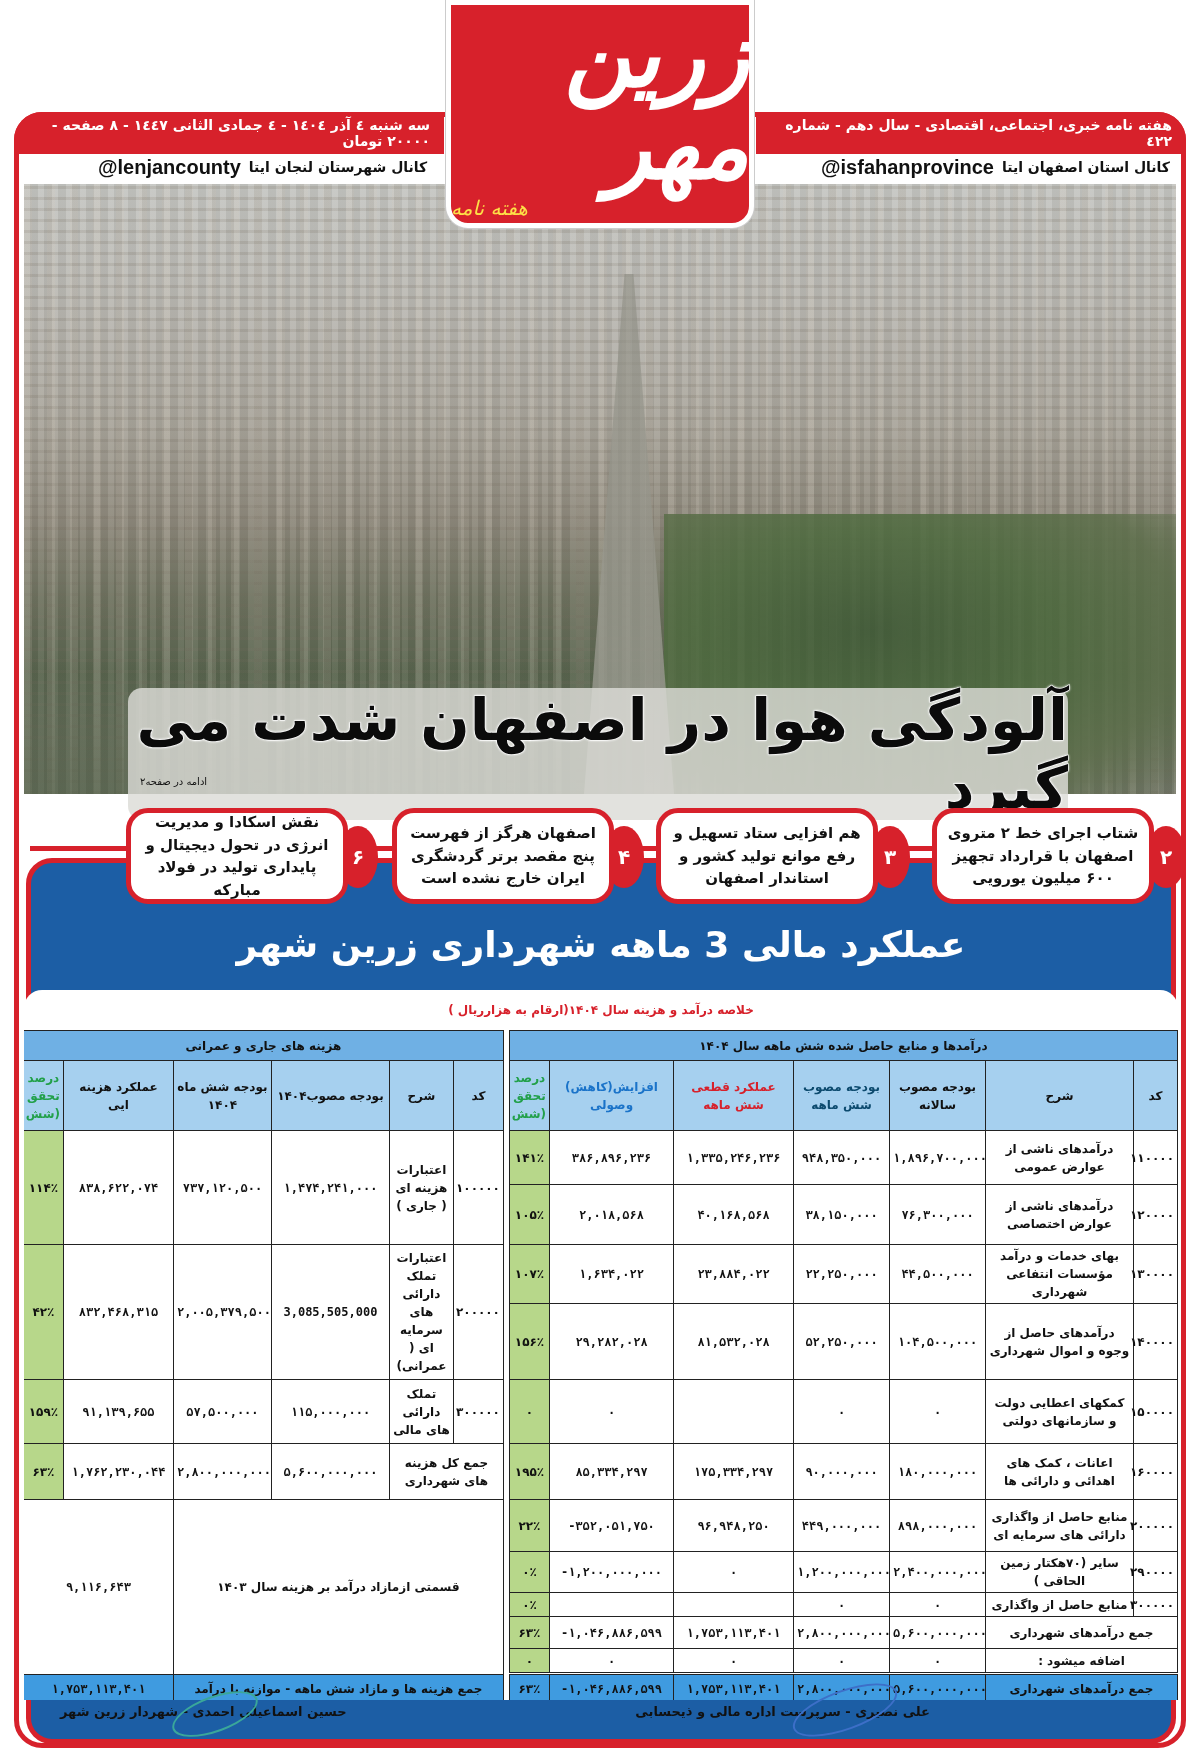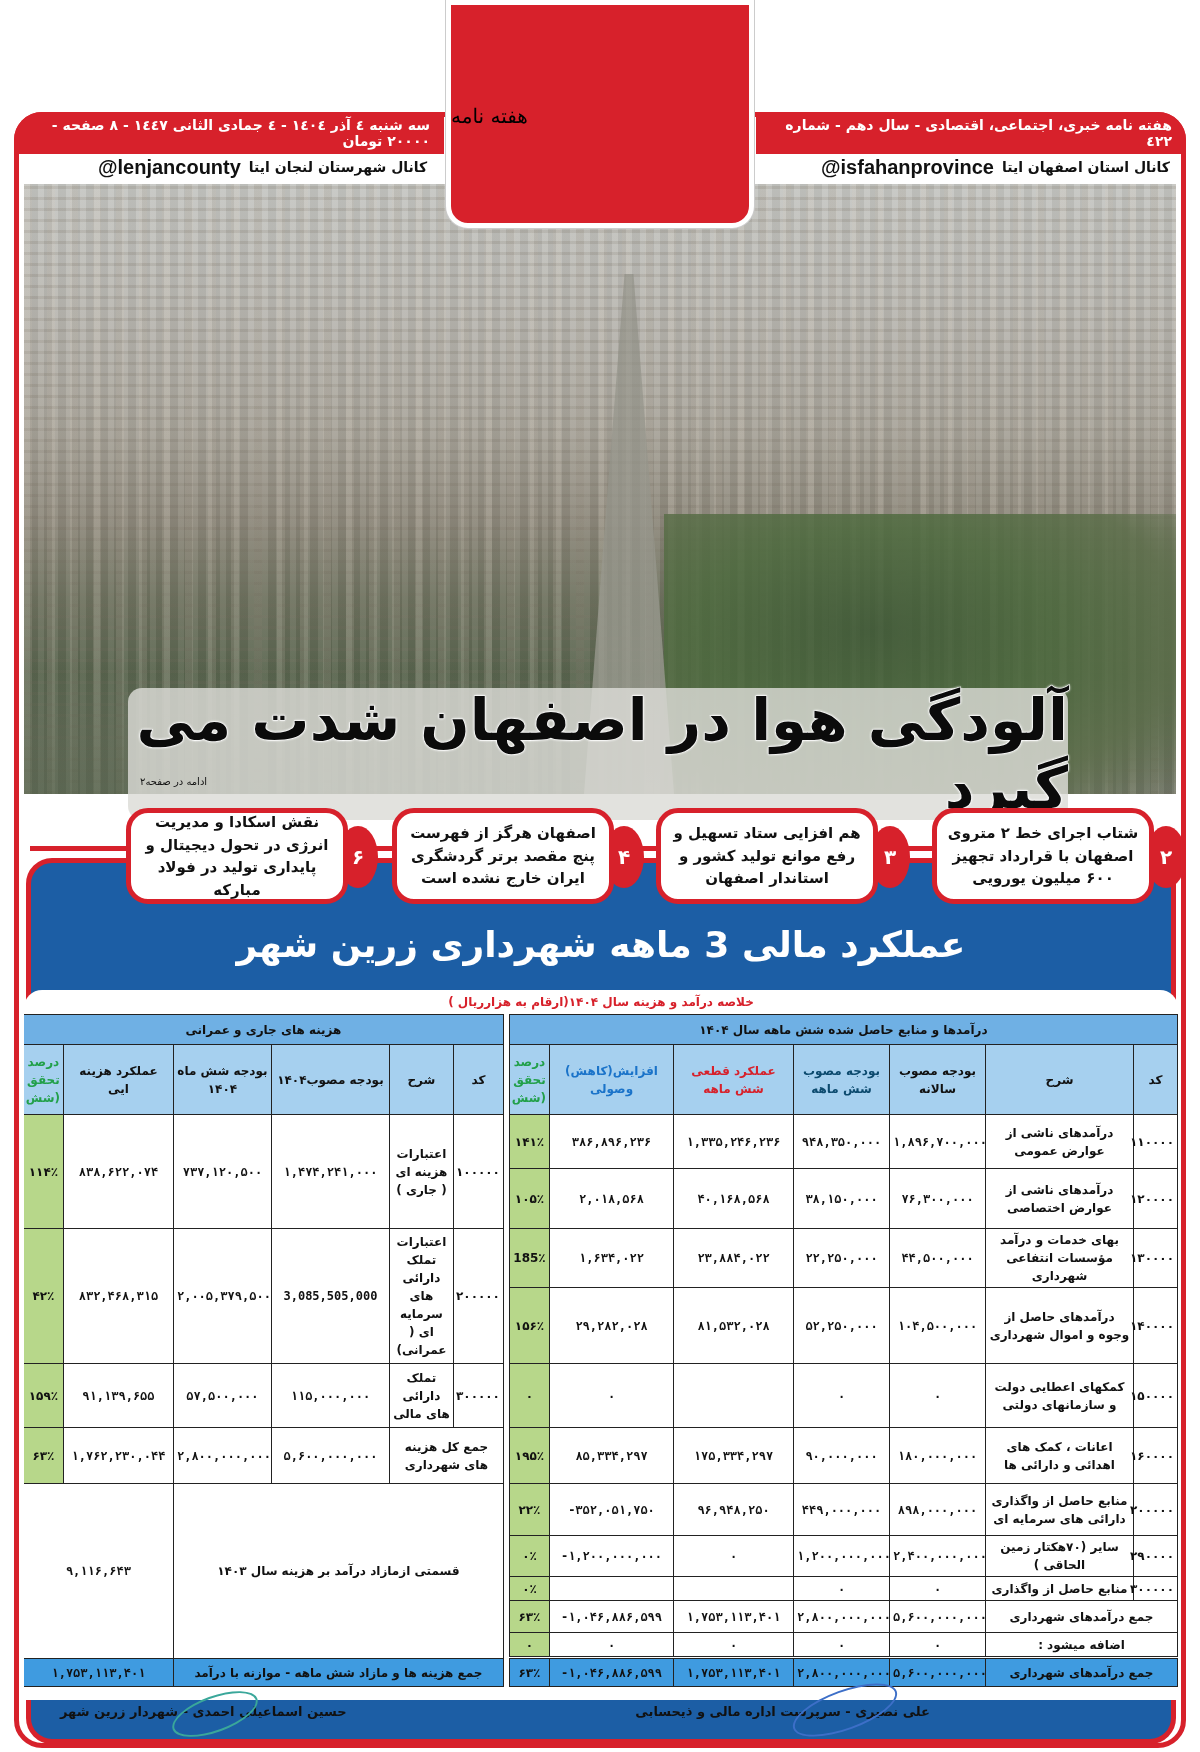--- a/index.html
+++ b/index.html
@@ -12,21 +12,21 @@
   .strip-left { left: 14px; width: 430px; border-top-left-radius: 28px; justify-content: flex-start; }
   .strip-right { right: 14px; width: 430px; border-top-right-radius: 28px; justify-content: flex-start; }
 
   .channel { position: absolute; top: 152px; height: 30px; font-weight: bold; font-size: 14px; color: #111; display: flex; align-items: center; gap: 8px; }
   .channel-left { left: 98px; }
   .channel-right { right: 30px; }
   .channel .handle { font-family: "Liberation Sans", sans-serif; font-size: 20px; font-weight: bold; direction: ltr; }
 
   .masthead { position: absolute; left: 446px; top: 0; width: 308px; height: 228px; background: #d7212b; border-radius: 0 0 22px 22px; border: 5px solid #fff; box-shadow: 0 0 0 1px #ccc; display: flex; flex-direction: column; align-items: center; justify-content: center; }
   .masthead .logo { color: #fff; font-family: "DejaVu Serif", serif; font-size: 92px; font-weight: bold; font-style: italic; line-height: 1; }
-  .masthead .sub { color: #000000; font-family: "DejaVu Serif", serif; font-size: 20px; margin-top: 4px; align-self: flex-end; margin-right: 110px; }
+  .masthead .sub { color: #fde047; font-family: "DejaVu Serif", serif; font-size: 20px; font-style: italic; margin-top: 4px; align-self: flex-end; margin-right: 110px; }
 
   .photo { position: absolute; left: 24px; top: 184px; width: 1152px; height: 610px; overflow: hidden;
     background:
       linear-gradient(180deg, #c6c7c3 0%, #b9b7b1 22%, #a9a59b 40%, #8f8a7d 55%, #6f7360 68%, #5b6650 80%, #76786d 100%);
   }
   .photo .haze { position:absolute; inset:0; background: repeating-linear-gradient(90deg, rgba(255,255,255,0.06) 0 6px, rgba(0,0,0,0.05) 6px 14px); }
   .photo .blocks { position:absolute; inset:0; background:
       repeating-linear-gradient(0deg, rgba(120,110,95,0.18) 0 3px, transparent 3px 11px),
       repeating-linear-gradient(90deg, rgba(210,200,185,0.18) 0 8px, transparent 8px 23px); }
   .photo .road { position:absolute; left: 560px; top: 90px; width: 90px; height: 520px; background: linear-gradient(180deg, rgba(140,140,130,0.6), rgba(160,160,150,0.8)); clip-path: polygon(45% 0, 55% 0, 100% 100%, 0 100%); }
@@ -39,21 +39,21 @@
 
   .blue-panel { position: absolute; left: 26px; top: 858px; width: 1150px; height: 886px; background: #1c5ea5; border: 5px solid #d7212b; border-radius: 26px; }
   .red-line { position: absolute; left: 30px; right: 30px; top: 846px; height: 5px; background: #d7212b; }
 
   .teaser { position: absolute; top: 808px; width: 222px; height: 96px; background: #fff; border: 5px solid #d7212b; border-radius: 22px; display: flex; align-items: center; justify-content: center; text-align: center; font-weight: bold; font-size: 15px; line-height: 1.5; color: #111; padding: 4px 8px; z-index: 3; }
   .teaser-num { position: absolute; top: 826px; width: 40px; height: 62px; background: #d7212b; border-radius: 50%; color: #fff; font-weight: bold; font-size: 20px; display: flex; align-items: center; justify-content: center; z-index: 2; }
 
   .panel-title { position: absolute; left: 26px; width: 1150px; top: 912px; height: 64px; display: flex; align-items: center; justify-content: center; color: #fff; font-size: 36px; font-weight: bold; }
 
   .table-wrap { position: absolute; left: 24px; top: 990px; width: 1154px; height: 710px; background: #fff; border-radius: 18px 18px 0 0; overflow: hidden; }
-  .sum-title { height: 24px; font-size: 12px; font-weight: bold; color: #d7212b; display: flex; align-items: center; justify-content: center; }
+  .sum-title { height: 40px; font-size: 12px; font-weight: bold; color: #d7212b; display: flex; align-items: center; justify-content: center; }
   table { border-collapse: collapse; width: 100%; table-layout: fixed; font-size: 12px; font-weight: bold; color: #111; }
   td, th { border: 1px solid #222; text-align: center; vertical-align: middle; padding: 2px 3px; line-height: 1.5; }
   .hdr { background: #a6d0ef; }
   .grp { background: #6fb0e4; height: 30px; font-size: 12px; }
   .pct { background: #b7d78a; }
   .hdr .green { color: #0c4a6e; }
   .hdr .blue { color: #1a73c9; }
   .hdr .red { color: #d7212b; }
   .hdr .green2 { color: #22a04a; }
   .total-row td { background: #3f9be0; }
@@ -87,20 +87,21 @@
 
 <div class="photo">
   <div class="blocks"></div>
   <div class="haze"></div>
   <div class="trees-r"></div>
   <div class="trees-l"></div>
   <div class="road"></div>
 </div>
 
 <div class="masthead">
+  <div class="logo">زرین مهر</div>
   <div class="sub">هفته نامه</div>
 </div>
 
 <div class="headline-box">
   <div class="headline">آلودگی هوا در اصفهان شدت می گیرد</div>
 </div>
 <div class="continued">ادامه در صفحه۲</div>
 
 <div class="blue-panel"></div>
 <div class="red-line"></div>
@@ -198,21 +199,21 @@
       <td class="gap"></td>
     </tr>
 
     <tr style="height:58px">
       <td>۱۳۰۰۰۰</td>
       <td>بهای خدمات و درآمد مؤسسات انتفاعی شهرداری</td>
       <td class="num">۴۴,۵۰۰,۰۰۰</td>
       <td class="num">۲۲,۲۵۰,۰۰۰</td>
       <td class="num">۲۳,۸۸۴,۰۲۲</td>
       <td class="num">۱,۶۳۴,۰۲۲</td>
-      <td class="pct">185٪</td>
+      <td class="pct">۱۰۷٪</td>
       <td class="gap"></td>
       <td rowspan="2">۲۰۰۰۰۰</td>
       <td rowspan="2">اعتبارات تملک دارائی های سرمایه ای ( عمرانی)</td>
       <td rowspan="2" class="num">3,085,505,000</td>
       <td rowspan="2" class="num">۲,۰۰۵,۳۷۹,۵۰۰</td>
       <td rowspan="2" class="num">۸۳۲,۴۶۸,۳۱۵</td>
       <td rowspan="2" class="pct">۴۲٪</td>
     </tr>
     <tr style="height:76px">
       <td>۱۴۰۰۰۰</td>

